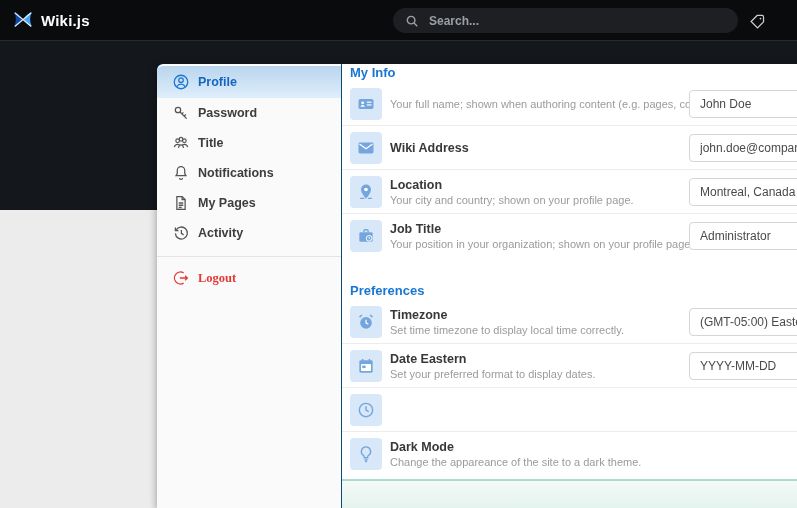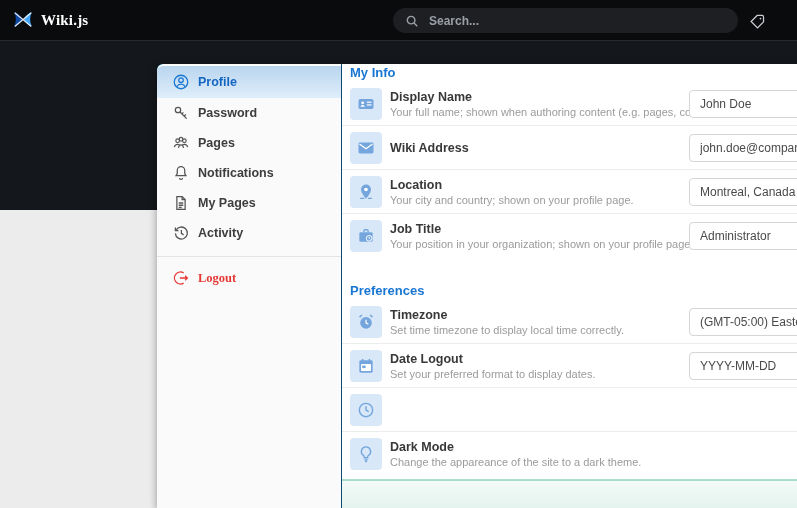--- a/index.html
+++ b/index.html
@@ -10,21 +10,21 @@
     -webkit-font-smoothing:antialiased;
   }
   #app{position:absolute;inset:0;}
 
   
   .appbar{
     position:absolute;left:0;top:0;width:797px;height:40px;
     background:#0a0b0d;display:flex;align-items:center;z-index:30;
   }
   .logo-link{display:flex;align-items:center;gap:7px;margin-left:12px;cursor:pointer;}
-  .app-title{color:#ffffff;font-size:15px;font-weight:bold;letter-spacing:.2px;font-family:Liberation Serif, serif;}
+  .app-title{color:#ffffff;font-size:15px;font-weight:bold;letter-spacing:.2px;}
   .search-pill{
     position:absolute;left:393px;top:8px;width:345px;height:25px;
     background:#1d1f23;border-radius:13px;display:flex;align-items:center;
     padding:0 12px;box-sizing:border-box;
   }
   .search-pill svg{flex:0 0 auto;}
   .search-input{
     background:transparent;border:none;outline:none;color:#cfd2d6;
     font-size:12px;font-weight:bold;margin-left:8px;width:100%;
     font-family:Liberation Sans, sans-serif;
@@ -161,21 +161,21 @@
         <span class="lbl">Password</span>
       </div>
 
       <div class="side-item">
         <svg class="sicon" viewBox="0 0 24 24" fill="none" stroke="#555" stroke-width="1.6">
           <circle cx="7.5" cy="9" r="2.4"></circle>
             <circle cx="16.5" cy="9" r="2.4"></circle>
             <circle cx="12" cy="7" r="2.4"></circle>
           <path d="M3 17.5c.8-2.4 2.5-3.7 4.5-3.7 1 0 2 .3 2.8 1M21 17.5c-.8-2.4-2.5-3.7-4.5-3.7-1 0-2 .3-2.8 1M8.5 18.5c.7-2.6 2-3.9 3.5-3.9s2.8 1.3 3.5 3.9"></path>
         </svg>
-        <span class="lbl">Pages</span>
+        <span class="lbl">Title</span>
       </div>
 
       <div class="side-item">
         <svg class="sicon" viewBox="0 0 24 24" fill="none" stroke="#555" stroke-width="1.7">
           <path d="M12 3.5a5 5 0 0 1 5 5v4.2l1.6 2.8H5.4L7 12.7V8.5a5 5 0 0 1 5-5z"></path>
           <path d="M10 18.5a2 2 0 0 0 4 0"></path>
         </svg>
         <span class="lbl">Notifications</span>
       </div>
 
@@ -215,21 +215,20 @@
         <div class="tile">
           <svg width="20" height="20" viewBox="0 0 24 24">
             <rect x="3" y="6" width="18" height="12" rx="2" fill="#74a6dd"></rect>
             <circle cx="8" cy="10.6" r="1.7" fill="#fff"></circle>
             <path d="M5.3 15.4c.5-1.4 1.5-2.1 2.7-2.1s2.2.7 2.7 2.1z" fill="#fff"></path>
             <rect x="13" y="9.2" width="5.6" height="1.4" fill="#fff"></rect>
               <rect x="13" y="12.4" width="5.6" height="1.4" fill="#fff"></rect>
           </svg>
         </div>
         <div class="ftext">
-          <div class="flabel">Display Name</div>
           <div class="fdesc">Your full name; shown when authoring content (e.g. pages, comments, etc.).</div>
         </div>
         <input class="finput" value="John Doe" style="">
       </div>
 
       <div class="frow divided">
         <div class="tile">
           <svg width="20" height="20" viewBox="0 0 24 24">
             <rect x="3" y="5.5" width="18" height="13" rx="1.6" fill="#74a6dd"></rect>
             <path d="M4.2 7.2 12 13l7.8-5.8" stroke="#fff" stroke-width="1.5" fill="none"></path>
@@ -292,21 +291,21 @@
       <div class="frow divided">
         <div class="tile">
           <svg width="20" height="20" viewBox="0 0 24 24">
             <rect x="4" y="5" width="16" height="15" rx="1.6" fill="#74a6dd"></rect>
             <rect x="6" y="9.5" width="12" height="8.5" rx=".8" fill="#fff"></rect>
             <rect x="7.5" y="11.5" width="4" height="3" fill="#74a6dd"></rect>
             <path d="M8 3.5v3M16 3.5v3" stroke="#74a6dd" stroke-width="1.8"></path>
           </svg>
         </div>
         <div class="ftext">
-          <div class="flabel">Date Logout</div>
+          <div class="flabel">Date Eastern</div>
           <div class="fdesc">Set your preferred format to display dates.</div>
         </div>
         <input class="finput" value="YYYY-MM-DD" style="">
       </div>
 
       <div class="frow divided">
         <div class="tile">
           <svg width="20" height="20" viewBox="0 0 24 24" fill="none" stroke="#74a6dd" stroke-width="1.7">
             <circle cx="12" cy="12" r="8"></circle>
               <path d="M12 7.5V12l3.3 2"></path>

